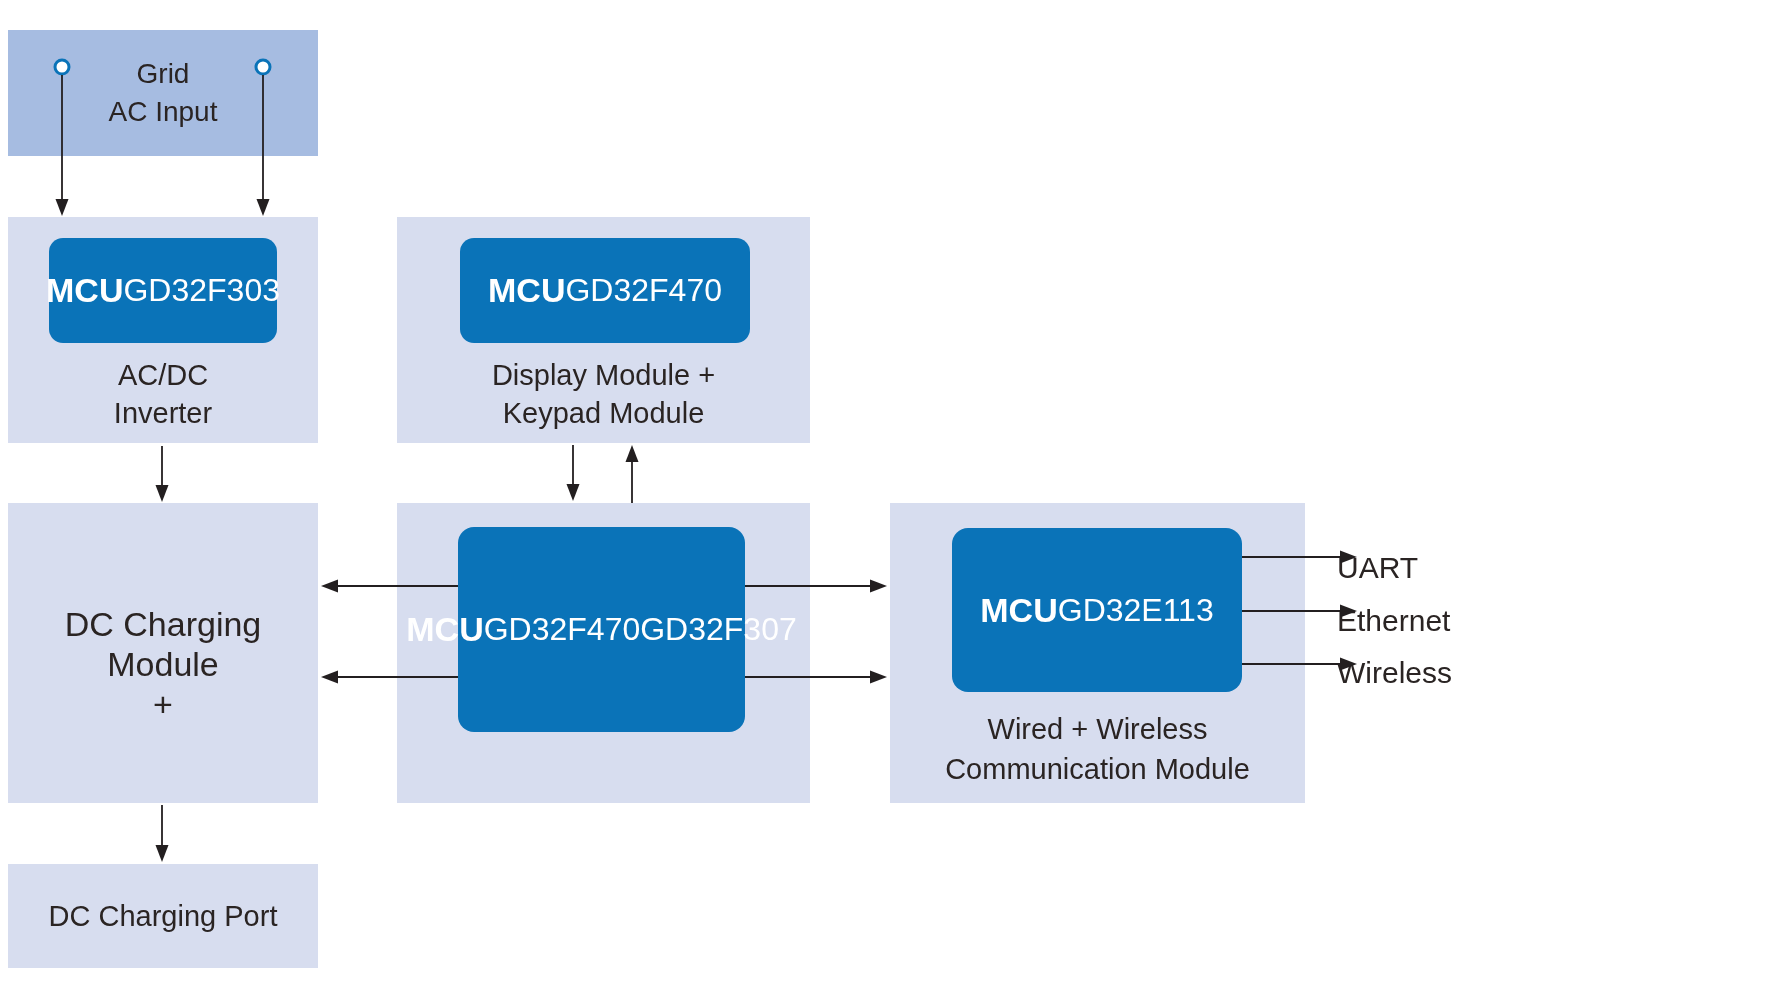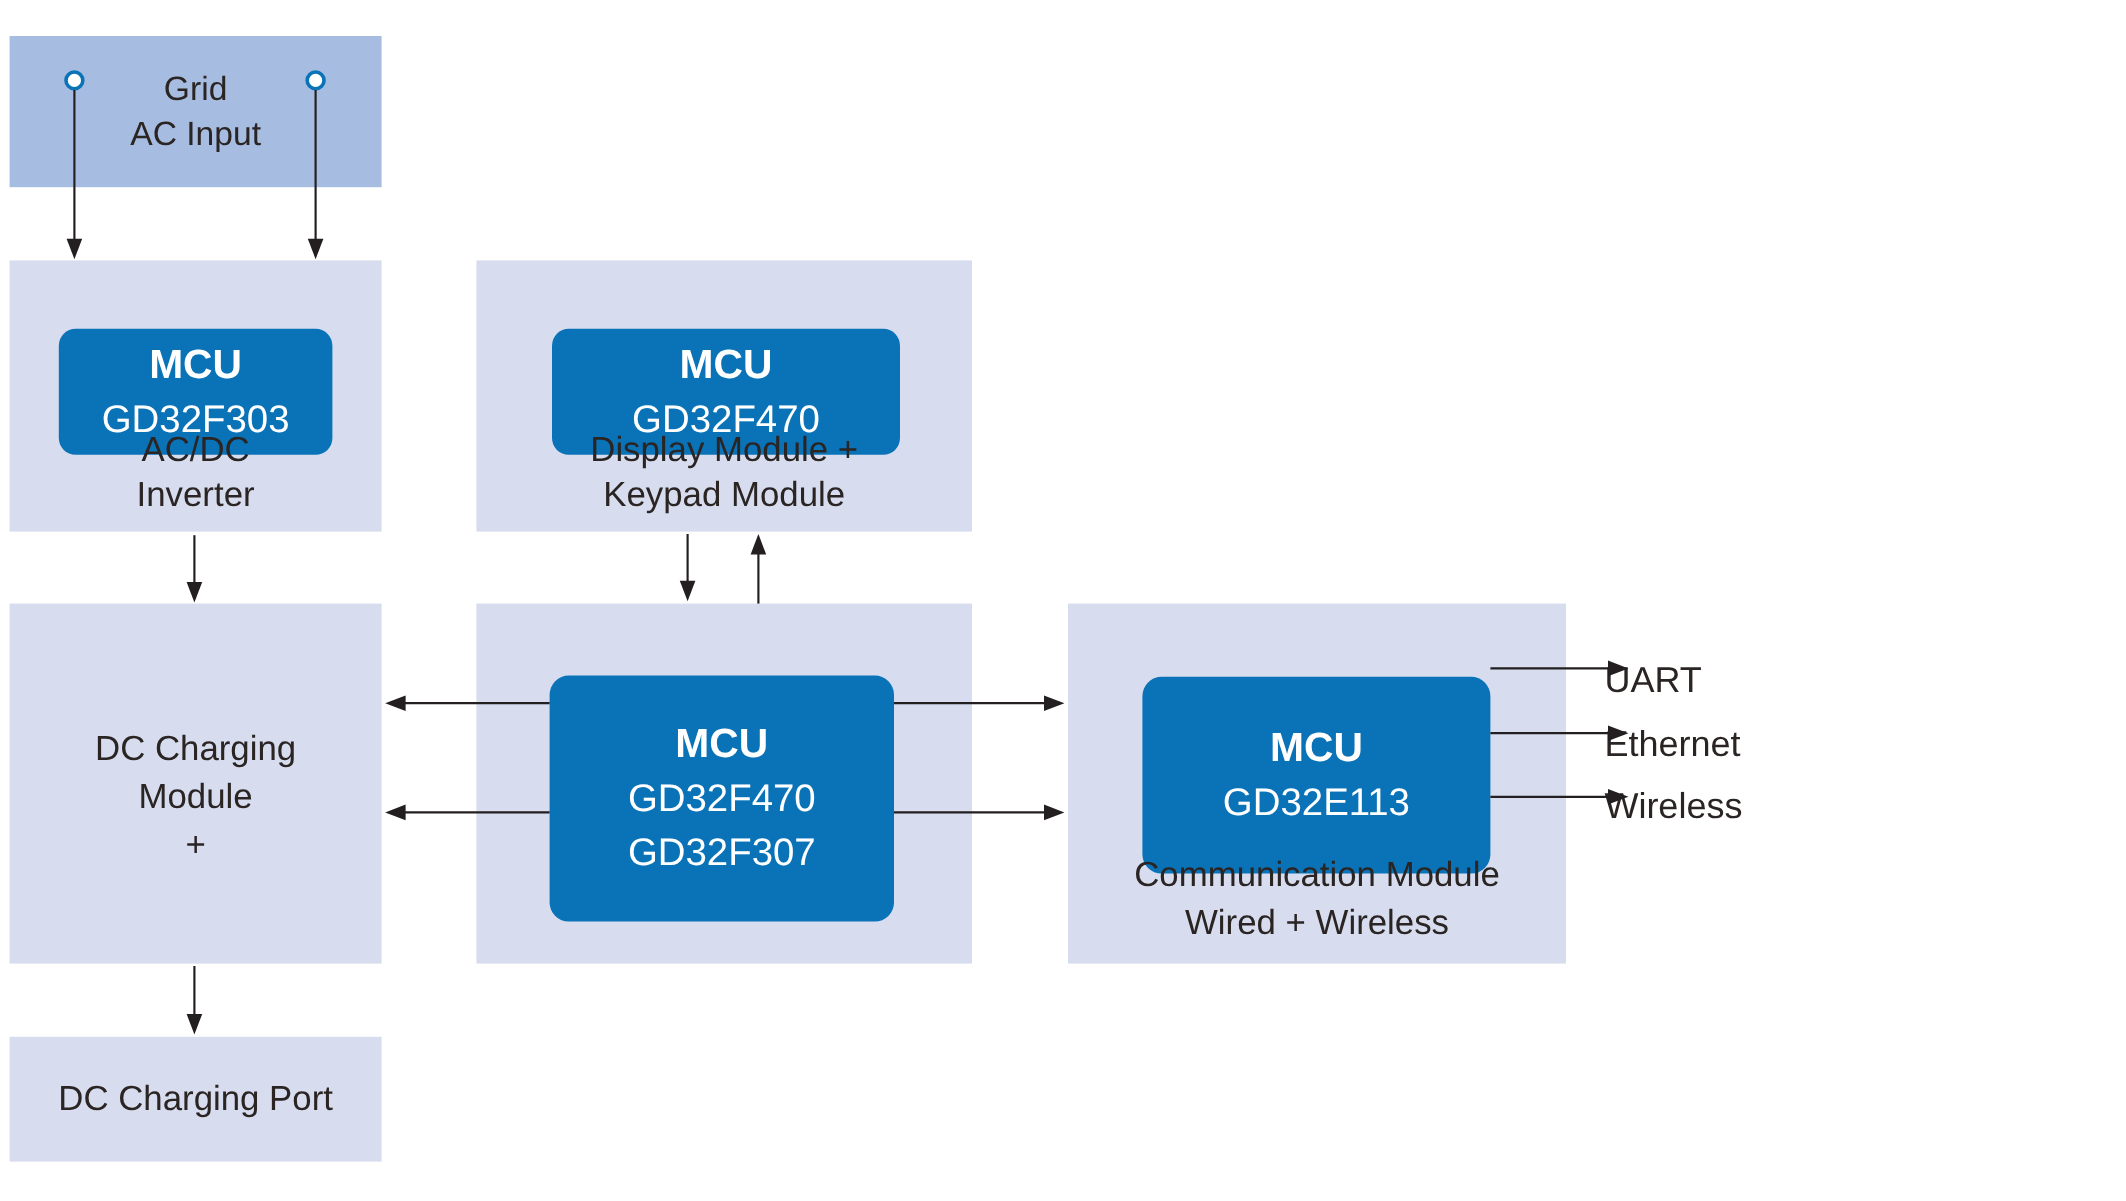--- a/index.html
+++ b/index.html
@@ -32,36 +32,35 @@
     display: flex; flex-direction: column; align-items: center; justify-content: center;
     font-size: 28px; line-height: 38px; color: var(--text);
   }
 
   
   .module { background: var(--module-bg); }
   .acdc-box    { left: 8px;   top: 217px; width: 310px; height: 226px; }
   .display-box { left: 397px; top: 217px; width: 413px; height: 226px; }
   .dccharge-box{ left: 8px;   top: 503px; width: 310px; height: 300px;
                  display:flex; flex-direction:column; align-items:center; justify-content:center;
-                 padding-top: 22px; font-size: 29px; line-height: 40px; }
+                 padding-top: 22px; font-size: 34px; line-height: 40px; }
   .main-box    { left: 397px; top: 503px; width: 413px; height: 300px; }
   .comm-box    { left: 890px; top: 503px; width: 415px; height: 300px; }
   .port-box    { left: 8px;   top: 864px; width: 310px; height: 104px;
                  display:flex; align-items:center; justify-content:center;
                  font-size: 29px; }
 
   
   .chip {
     position: absolute;
     background: var(--mcu-blue);
     border-radius: 16px;
     color: var(--chip-text);
-    display: flex; flex-direction: column; align-items: center; justify-content: center;
+    display: flex; align-items: center; justify-content: center;
     text-align: center;
-    margin-top: 36px;
   }
   .chip .mcu  { font-size: 34px; font-weight: bold; line-height: 45px; }
   .chip .part { font-size: 32px; line-height: 45px; }
   .acdc-chip    { left: 41px; top: 21px; width: 228px; height: 105px; border-radius: 14px; }
   .display-chip { left: 63px; top: 21px; width: 290px; height: 105px; border-radius: 14px; }
   .main-chip    { left: 61px; top: 24px; width: 287px; height: 205px; }
   .comm-chip    { left: 62px; top: 25px; width: 290px; height: 164px; }
 
   
   .module-label {
@@ -142,22 +141,22 @@
       <div class="part">GD32F307</div>
     </div>
   </div>
 
   <div class="box module comm-box">
     <div class="chip comm-chip">
       <div class="mcu">MCU</div>
       <div class="part">GD32E113</div>
     </div>
     <div class="module-label comm-label">
+      <div>Wired + Wireless</div>
       <div>Communication Module</div>
-      <div>Wired + Wireless</div>
     </div>
   </div>
 
   <div class="box module port-box">
     <div>DC Charging Port</div>
   </div>
 
   <div class="out-label out-uart">UART</div>
   <div class="out-label out-ethernet">Ethernet</div>
   <div class="out-label out-wireless">Wireless</div>

